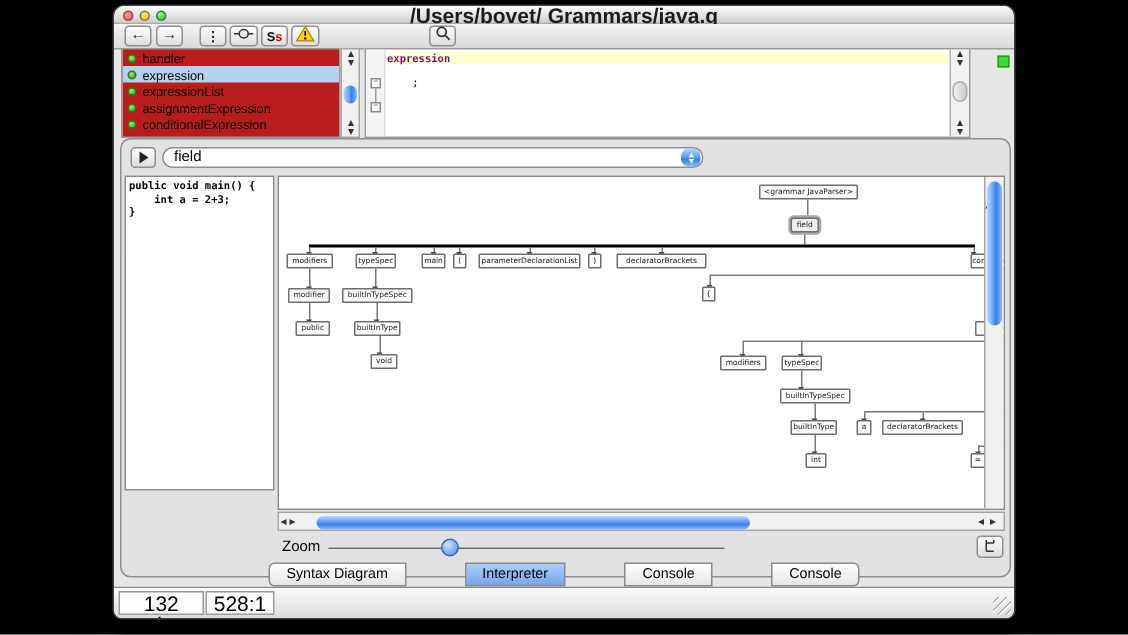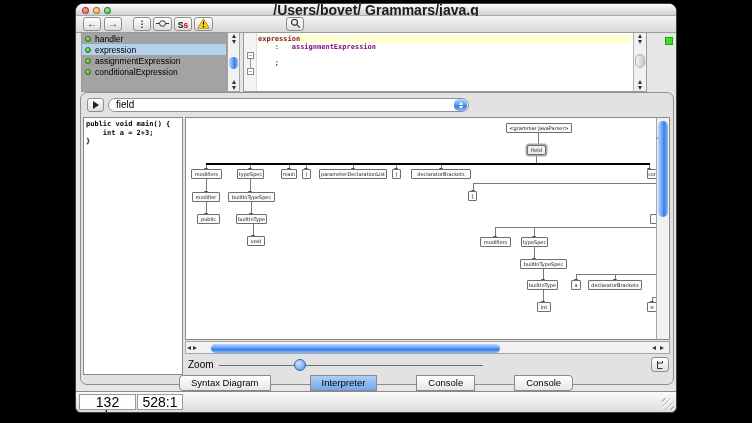--- a/index.html
+++ b/index.html
@@ -30,21 +30,21 @@
     display:flex; align-items:center; justify-content:center;
     font-size:10px; font-weight:700; color:#222; padding:0 2px; }
   .tb-gap1{ width:7px; } .tb-gap2{ width:11px; } .tb-gap3{ width:73px; }
   .tb-btn .g { line-height:12px; }
   .glyph-small{ font-size:9px; }
   .caseS{ font-size:8.5px; font-weight:700; color:#111; }
   .cases{ font-size:8.5px; font-weight:700; color:#d00000; }
 
   
   .rules-panel { position:absolute; left:5px; top:28px; width:146px; height:60px;
-    background:#a3a3a3; border:1px solid #9a9a9a; overflow:hidden; }
+    background:#b91c1c; border:1px solid #9a9a9a; overflow:hidden; }
   .rule-row { display:flex; align-items:center; height:11px; padding-left:3px; }
   .rule-row.sel { background:#b5d1f0; }
   .rule-bullet { width:6px; height:6px; border-radius:50%; margin-right:4px;
     background:radial-gradient(circle at 35% 30%,#9fe87d,#3aa012); border:1px solid #2d7a0e; }
   .rule-label { font-size:8.5px; color:#000; white-space:nowrap; }
 
   
   .vsb { position:absolute; width:13px; background:#f1f1f1; border:1px solid #a5a5a5; }
   .vsb .stack { position:absolute; left:0; right:0; display:flex; flex-direction:column; align-items:center; }
   .ar { width:0; height:0; border:2.5px solid transparent; margin:1px 0; }
@@ -84,21 +84,21 @@
     border-bottom:4px solid transparent; }
   .combo { position:absolute; left:27px; top:5px; width:361px; height:14px; background:#fff;
     border:1px solid #8e8e8e; border-radius:7px; font-size:10px; line-height:12px;
     padding-left:7px; color:#000; }
   .stepper { position:absolute; right:1px; top:0; width:13px; height:12px;
     display:flex; flex-direction:column; align-items:center; justify-content:center; }
   .stp { width:0; height:0; border:2.5px solid transparent; }
   .stp.up { border-bottom:3.5px solid #fff; border-top:none; margin-bottom:1px; }
   .stp.down { border-top:3.5px solid #fff; border-bottom:none; }
 
-  .input-area { position:absolute; left:2px; top:24px; width:100px; height:258px;
+  .input-area { position:absolute; left:2px; top:24px; width:100px; height:210px;
     background:#fff; border:1px solid #8a8a8a; padding:2px 1px 0 2px; overflow:hidden; }
   .ta-line { font-family:"DejaVu Sans Mono", monospace; font-size:7px; line-height:8.5px;
     white-space:pre; color:#000; font-weight:700; }
 
   .tree-area { position:absolute; left:104px; top:24px; width:485px; height:223px;
     background:#fff; border:1px solid #8a8a8a; overflow:hidden; }
   .tnode { position:absolute; height:10px; background:#fbfbfb; border:1px solid #6e6e6e;
     border-radius:1px; font-family:"DejaVu Sans", sans-serif; font-size:5px; line-height:8px;
     text-align:center; color:#1a1a1a; white-space:nowrap; overflow:hidden; z-index:2; }
   .tnode.selected { background:#ededed; box-shadow:0 0 0 1.5px #a9a9a9; border-radius:2px; }
@@ -199,20 +199,24 @@
       <div class="rule-row">
         <span class="rule-bullet"></span>
         <span class="rule-label">handler</span>
       </div>
       <div class="rule-row sel">
         <span class="rule-bullet"></span>
         <span class="rule-label">expression</span>
       </div>
       <div class="rule-row">
         <span class="rule-bullet"></span>
+        <span class="rule-label">expressionList</span>
+      </div>
+      <div class="rule-row">
+        <span class="rule-bullet"></span>
         <span class="rule-label">assignmentExpression</span>
       </div>
       <div class="rule-row">
         <span class="rule-bullet"></span>
         <span class="rule-label">conditionalExpression</span>
       </div>
     </div>
   <div class="vsb" style="left:151px; top:28px; height:60px;">
     <div class="stack" style="top:0;">
         <span class="ar up"></span>
@@ -226,21 +230,20 @@
   </div>
 
   <div class="editor">
     <div class="gutter">
       <div class="fold-box" style="top:19px;">−</div>
       <div class="fold-line" style="top:26px; height:9px;"></div>
       <div class="fold-box" style="top:35px;">−</div>
     </div>
     <div class="code" id="editor-code">
         <div class="code-row hl"><span class="seg-rule">expression</span></div>
-        <div class="code-row"><span class="seg-plain">    :   </span><span class="seg-rule">assignmentExpression</span></div>
         <div class="code-row"></div>
         <div class="code-row"><span class="seg-plain">    ;</span></div>
       </div>
     <div class="vsb" style="right:0; top:0; height:58px; border:none; border-left:1px solid #b5b5b5;">
       <div class="stack" style="top:0;">
           <span class="ar up"></span>
           <span class="ar down"></span>
         </div>
       <div class="graythumb" style="position:absolute; left:1px; top:21px; width:10px; height:14px;"></div>
       <div class="stack" style="bottom:0;">

